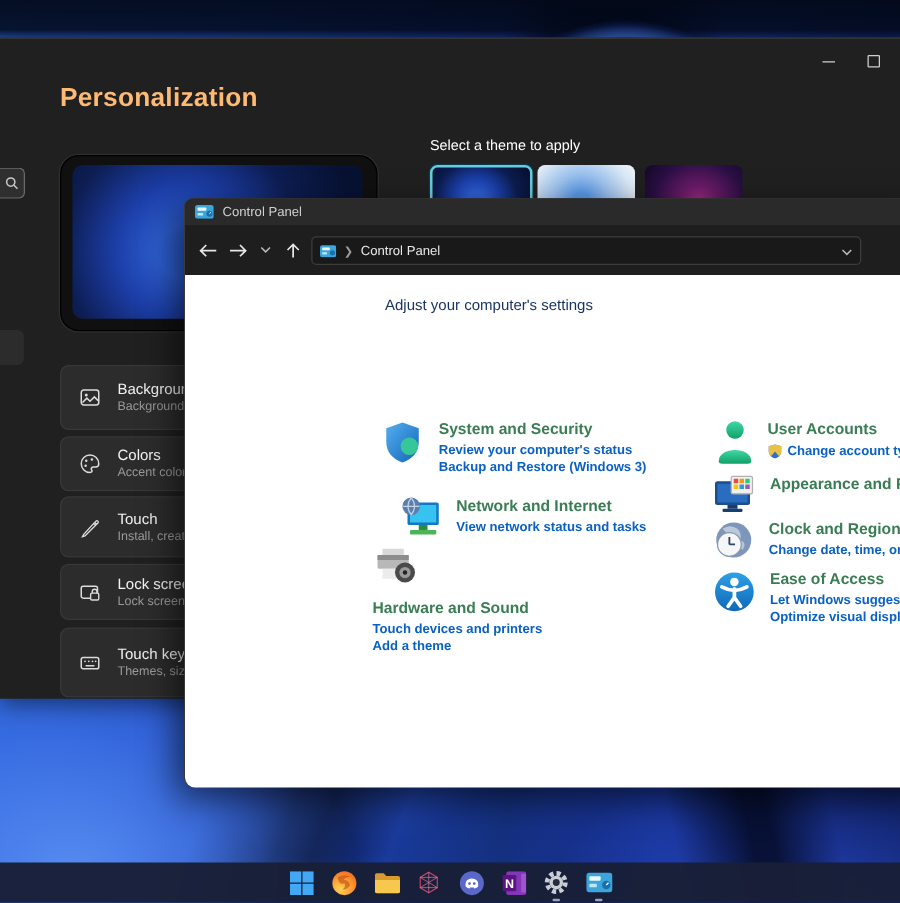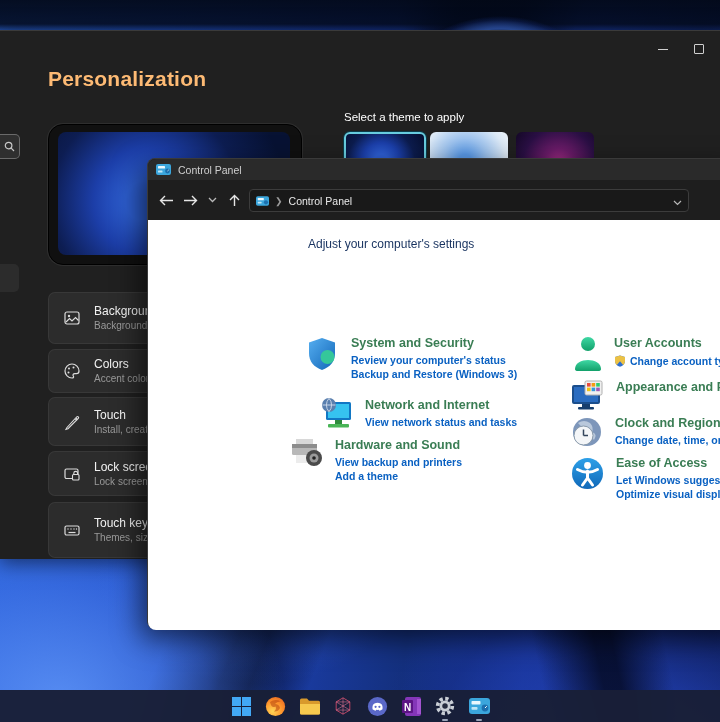--- a/index.html
+++ b/index.html
@@ -255,33 +255,33 @@
         <rect x="8" y="28" width="21" height="3.5" rx="1" fill="#49b556"></rect>
         <circle cx="9" cy="9" r="7" fill="#5a7fae"></circle>
         <path d="M2.5 9 H15.5 M9 2.3 a10 10 0 0 1 0 13.4 M9 2.3 a10 10 0 0 0 0 13.4" stroke="#c6d4e6" stroke-width="1" fill="none"></path>
       </svg>
       <div class="txt">
         <a class="cp-head" href="#">Network and Internet</a>
         <a class="cp-link" href="#">View network status and tasks</a>
       </div>
     </div>
 
-    <div class="cp-cat" style="left:140px;top:218px;">
+    <div class="cp-cat" style="left:150px;top:218px;flex-direction:column;">
       <svg width="36" height="30" viewBox="0 0 36 30">
         <rect x="8" y="1" width="17" height="5" fill="#d8d8d8"></rect>
         <rect x="4" y="6" width="25" height="11" rx="1.5" fill="#b8b8b8"></rect>
         <rect x="4" y="6" width="25" height="4" fill="#8d8d8d"></rect>
         <rect x="8" y="17" width="14" height="8" fill="#ececec"></rect>
         <circle cx="26" cy="20" r="8" fill="#4a4a4a"></circle>
         <circle cx="26" cy="20" r="4.5" fill="#9a9a9a"></circle>
         <circle cx="26" cy="20" r="1.8" fill="#222"></circle>
       </svg>
       <div class="txt">
         <a class="cp-head" href="#">Hardware and Sound</a>
-        <a class="cp-link" href="#">View backup and printers</a>
+        <a class="cp-link" href="#">Touch devices and printers</a>
         <a class="cp-link" href="#">Add a theme</a>
       </div>
     </div>
 
 
     <div class="cp-cat" style="left:425px;top:116px;">
       <svg width="30" height="36" viewBox="0 0 30 36">
         <defs>
             <linearGradient id="gus" x1="0" y1="0" x2="0" y2="1">
               <stop offset="0" stop-color="#3fd8a4"></stop>

